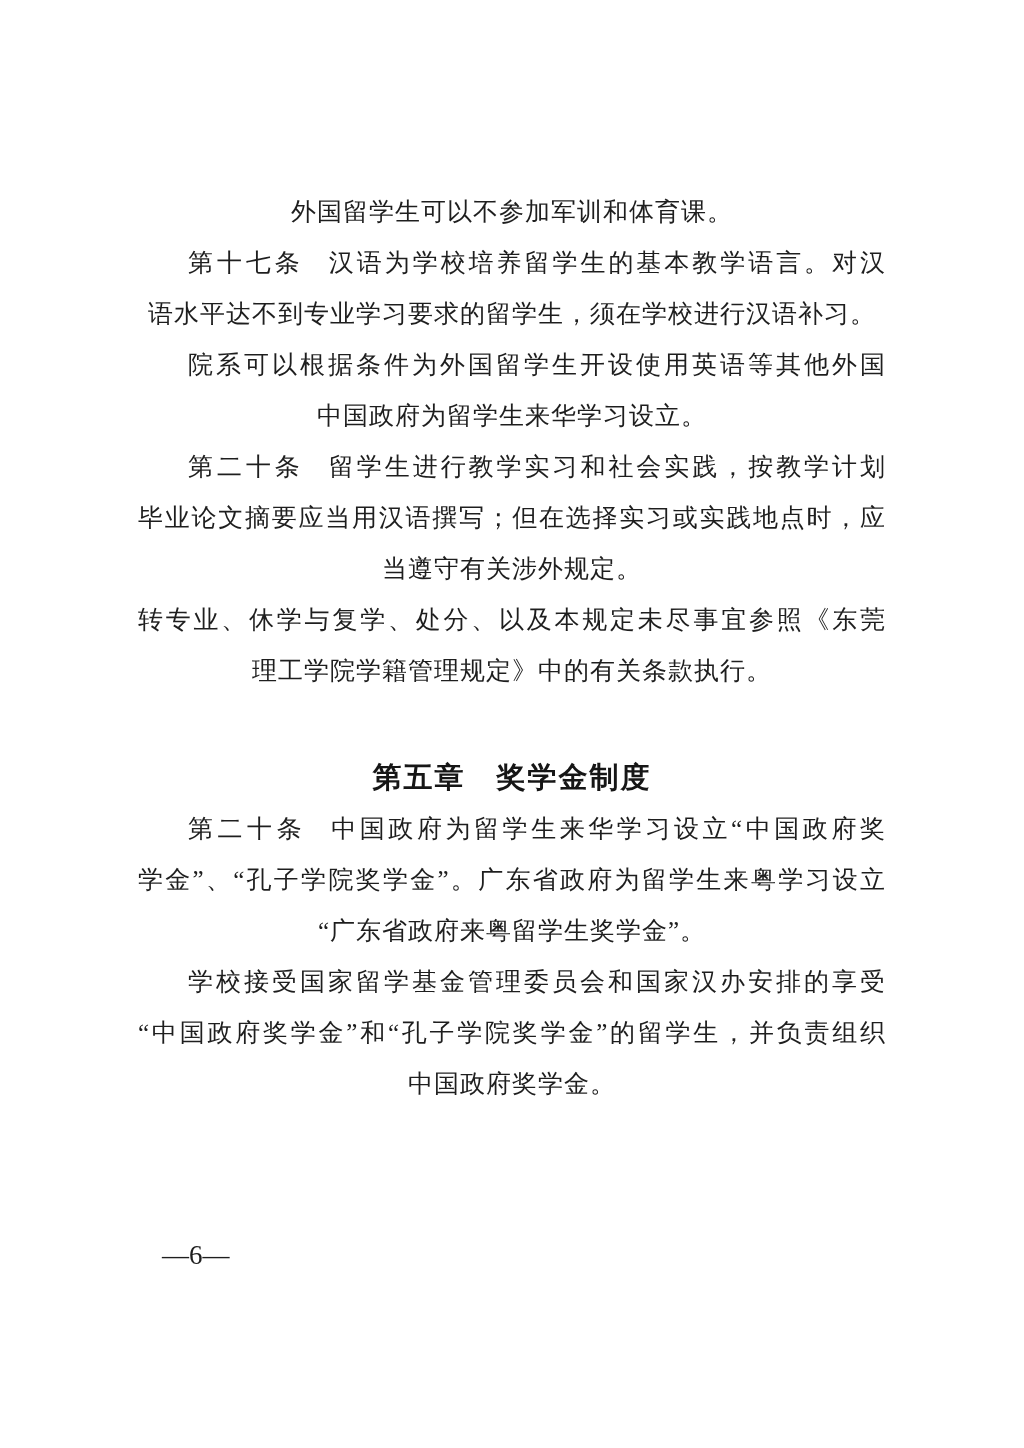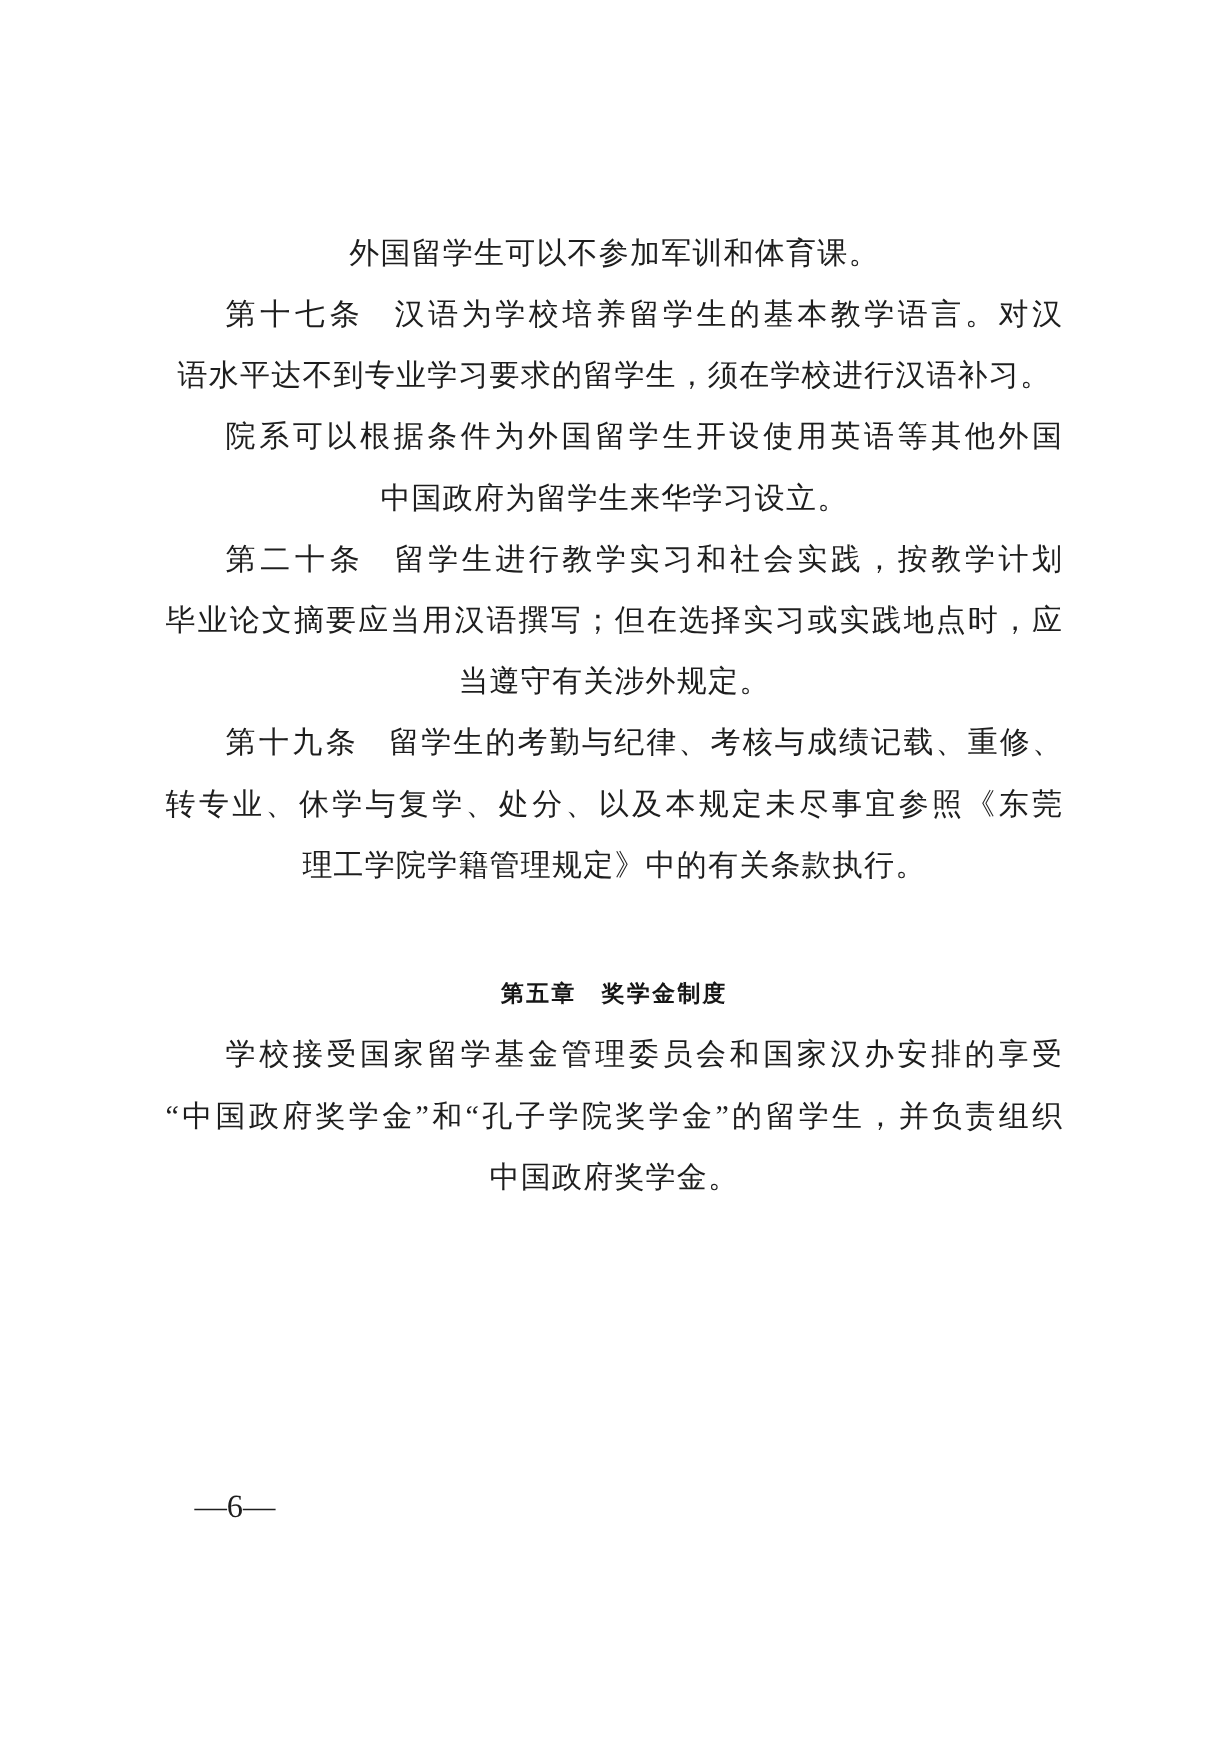--- a/index.html
+++ b/index.html
@@ -36,21 +36,21 @@
   .article-head {
     font-weight: 400;
     margin-right: 1em;
     letter-spacing: 2px;
   }
   .chapter-heading {
     margin-top: 56px;
     text-align: center;
     font-family: "Liberation Sans", "DejaVu Sans", sans-serif;
     font-weight: 700;
-    font-size: 19px;
+    font-size: 29px;
     line-height: 51px;
     height: 51px;
     letter-spacing: 2px;
     color: #161616;
   }
   .page-footer {
     position: absolute;
     left: 162px;
     top: 1240px;
     font-size: 27px;
@@ -72,25 +72,29 @@
     <div class="paragraph">
       <div class="line line--just line--indent">院系可以根据条件为外国留学生开设使用英语等其他外国</div>
       <div class="line">中国政府为留学生来华学习设立。</div>
     </div>
     <div class="paragraph">
       <div class="line line--just line--indent"><span class="article-head">第二十条</span>留学生进行教学实习和社会实践，按教学计划</div>
       <div class="line line--just">毕业论文摘要应当用汉语撰写；但在选择实习或实践地点时，应</div>
       <div class="line">当遵守有关涉外规定。</div>
     </div>
     <div class="paragraph">
-      <div class="line line--just line--indent"><span class="article-head">第十九条</span>留学生的考勤与纪律、考核与成绩记载、重修、</div>
       <div class="line line--just">转专业、休学与复学、处分、以及本规定未尽事宜参照《东莞</div>
       <div class="line">理工学院学籍管理规定》中的有关条款执行。</div>
     </div>
     <div class="chapter-heading">第五章　奖学金制度</div>
+    <div class="paragraph">
+      <div class="line line--just line--indent"><span class="article-head">第二十条</span>中国政府为留学生来华学习设立“中国政府奖</div>
+      <div class="line line--just">学金”、“孔子学院奖学金”。广东省政府为留学生来粤学习设立</div>
+      <div class="line">“广东省政府来粤留学生奖学金”。</div>
+    </div>
     <div class="paragraph">
       <div class="line line--just line--indent">学校接受国家留学基金管理委员会和国家汉办安排的享受</div>
       <div class="line line--just">“中国政府奖学金”和“孔子学院奖学金”的留学生，并负责组织</div>
       <div class="line">中国政府奖学金。</div>
     </div>
   </main>
 
 <div class="page-footer">—6—</div>
 
 </body></html>

